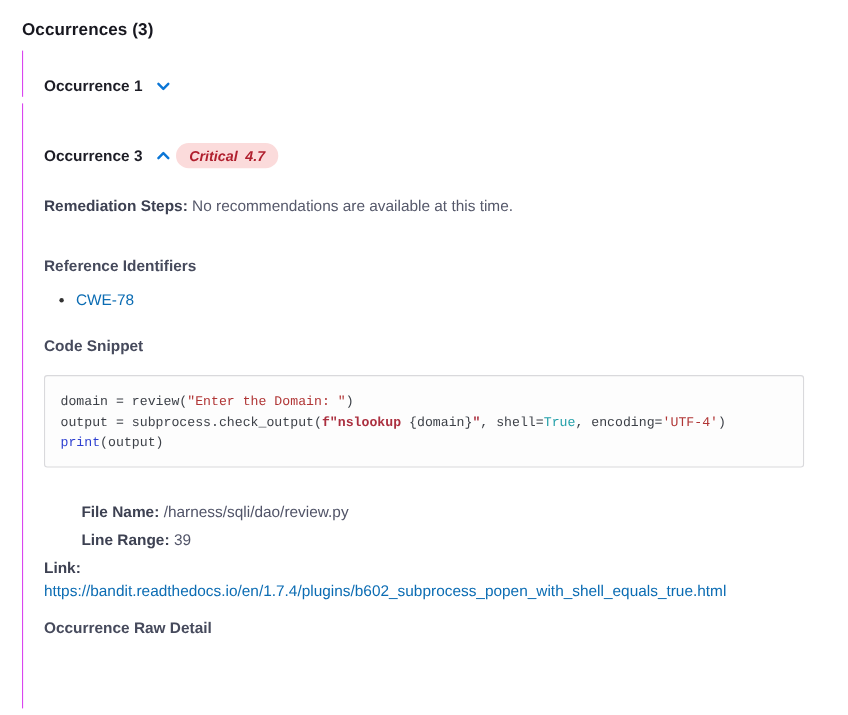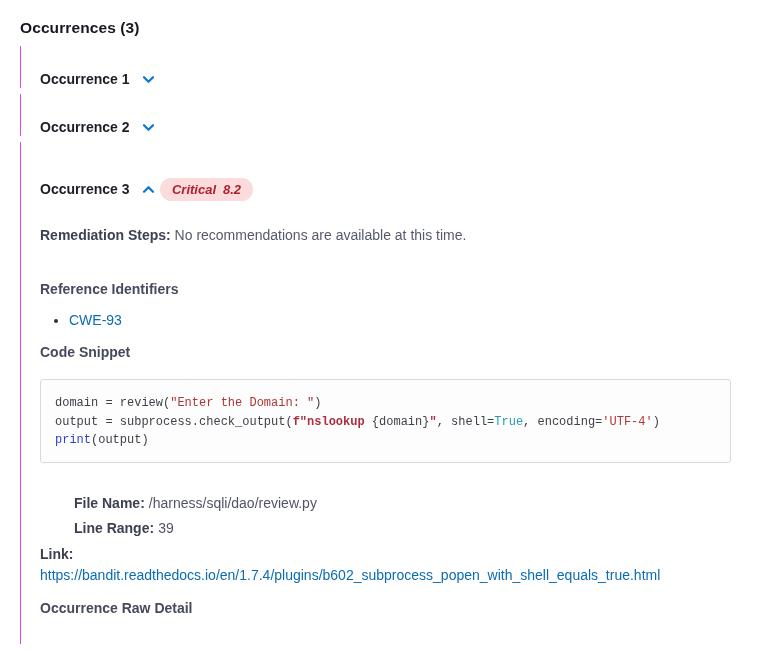--- a/index.html
+++ b/index.html
@@ -46,21 +46,21 @@
   .label-bold { font-weight: bold; color: #3d4152; }
 
   .section-head {
     font-size: 14px; font-weight: bold; color: #464a5c;
     margin-top: 38px;
   }
   ul.ref-list { margin: 15px 0 0 0; padding-left: 29px; list-style: disc; }
   ul.ref-list li { font-size: 14px; color: #333; margin-bottom: 4px; }
   a.ref-link, a.url-link { color: #0b6cb3; text-decoration: none; cursor: pointer; }
 
-  .code-head { margin-top: 16px; }
+  .code-head { margin-top: 26px; }
   .code-box {
     margin-top: 19px; margin-right: 20px;
     border: 1px solid #d9d9dc; border-radius: 3px;
     background: #fdfdfd;
     padding: 14px 14px 12px 14px;
   }
   .code-box pre {
     font-family: "Liberation Mono", monospace;
     font-size: 12px; line-height: 18.5px;
     white-space: pre; color: #3d4148;
@@ -86,54 +86,44 @@
     <div class="occ-header">
       <span class="occ-label">Occurrence 1</span>
       <span class="chev">
         <svg width="15" height="15" viewBox="0 0 15 15">
             <path d="M3 5.2 L7.5 9.8 L12 5.2" fill="none" stroke="#0b76d6" stroke-width="2.2" stroke-linecap="round" stroke-linejoin="round"></path>
           </svg>
       </span>
     </div>
   </div>
 
-  <div class="occ-section">
-    <div class="occ-header">
-      <span class="occ-label">Occurrence 2</span>
-      <span class="chev">
-        <svg width="15" height="15" viewBox="0 0 15 15">
-            <path d="M3 5.2 L7.5 9.8 L12 5.2" fill="none" stroke="#0b76d6" stroke-width="2.2" stroke-linecap="round" stroke-linejoin="round"></path>
-          </svg>
-      </span>
-    </div>
-  </div>
 
   <div class="occ-section expanded">
     <div class="occ-header expanded">
       <span class="occ-label">Occurrence 3</span>
       <span class="chev">
         <svg width="15" height="15" viewBox="0 0 15 15">
             <path d="M3 5.2 L7.5 9.8 L12 5.2" fill="none" stroke="#0b76d6" stroke-width="2.2" stroke-linecap="round" stroke-linejoin="round"></path>
           </svg>
       </span>
     </div>
 
     <div class="severity-badge">
       <span>Critical</span>
-      <span>8.2</span>
+      <span>4.7</span>
     </div>
 
     <div class="remediation">
       <span class="label-bold">Remediation Steps:</span>
       <span>No recommendations are available at this time.</span>
     </div>
 
     <div class="section-head">Reference Identifiers</div>
     <ul class="ref-list" id="ref-list">
-        <li><a class="ref-link">CWE-93</a></li>
+        <li><a class="ref-link">CWE-78</a></li>
       </ul>
 
     <div class="section-head code-head">Code Snippet</div>
     <div class="code-box">
       <pre id="code-pre"><span class="tk-plain">domain = review(</span><span class="tk-string">"Enter the Domain: "</span><span class="tk-plain">)</span>
 <span class="tk-plain">output = subprocess.check_output(</span><span class="tk-fstring">f"nslookup </span><span class="tk-plain">{domain}</span><span class="tk-fstring">"</span><span class="tk-plain">, shell=</span><span class="tk-keyword">True</span><span class="tk-plain">, encoding=</span><span class="tk-string">'UTF-4'</span><span class="tk-plain">)</span>
 <span class="tk-builtin">print</span><span class="tk-plain">(output)</span></pre>
     </div>
 
     <div class="meta-block">

